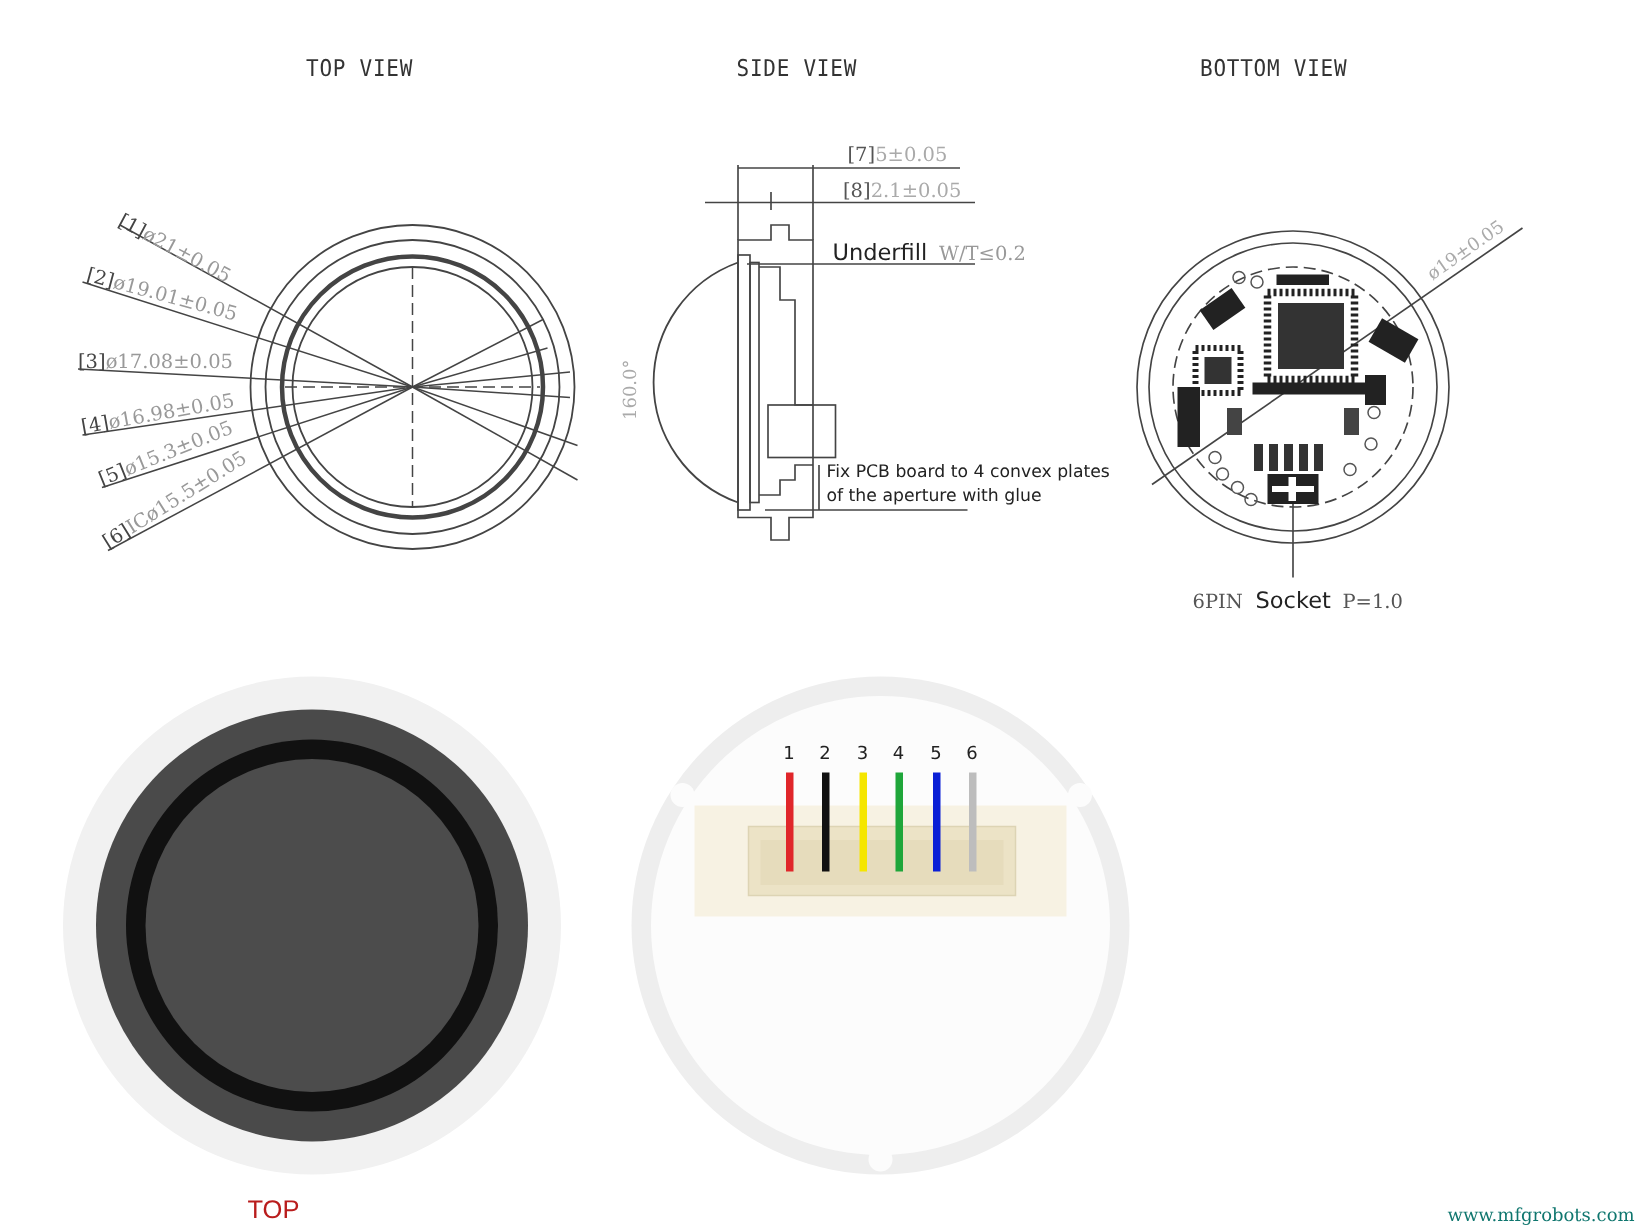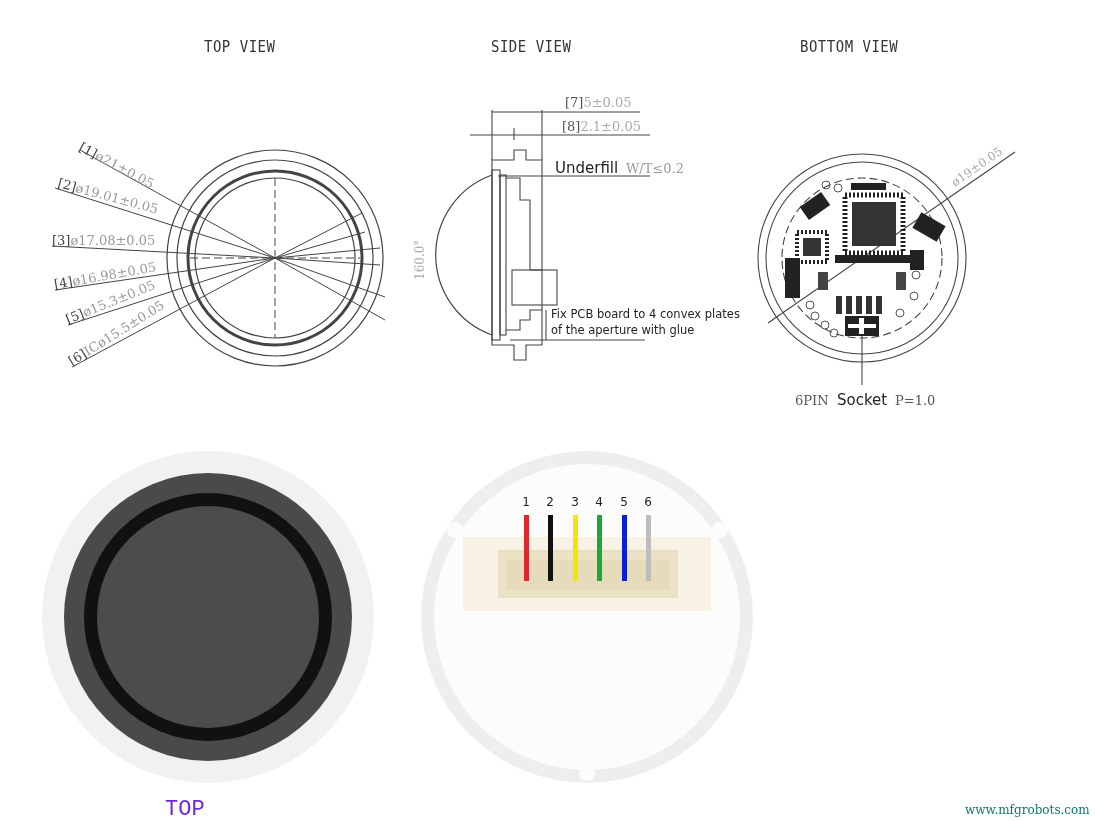--- a/index.html
+++ b/index.html
@@ -1,19 +1,19 @@
 <!DOCTYPE html>
 <html><head>
 <meta charset="utf-8">
 <style>
   html, body { margin:0; padding:0; background:#ffffff; }
   body { width:1096px; height:821px; position:relative; overflow:hidden; font-family:"DejaVu Sans", sans-serif; }
   .abs { position:absolute; }
   .view-title { position:absolute; font-family:"DejaVu Sans Mono", monospace; font-size:14px; color:#333; letter-spacing:0.5px; transform:scaleY(1.1); }
-  .caption { position:absolute; font-family:Liberation Mono, monospace; font-size:22px; color:#6d28d9; }
+  .caption { position:absolute; font-family:Liberation Sans, sans-serif; font-size:17px; color:#b91c1c; }
   .watermark { position:absolute; font-family:"DejaVu Serif", serif; font-size:12px; color:#0f766e; }
   svg text { user-select:none; }
 </style>
 </head>
 <body>
 
 <div class="view-title" style="left:204px;top:38px;">TOP VIEW</div>
 <div class="view-title" style="left:491px;top:38px;">SIDE VIEW</div>
 <div class="view-title" style="left:800px;top:38px;">BOTTOM VIEW</div>
 

